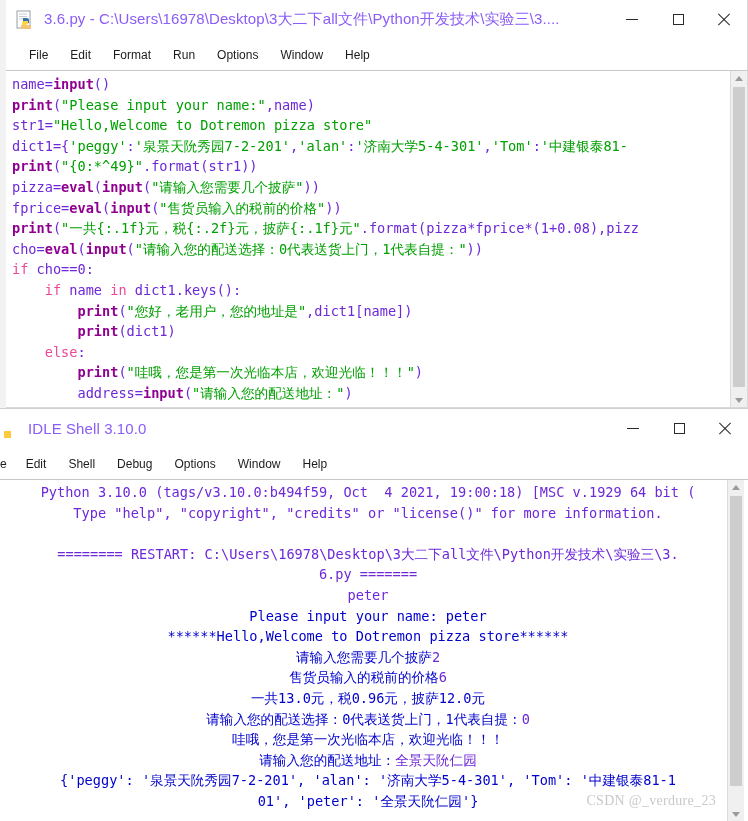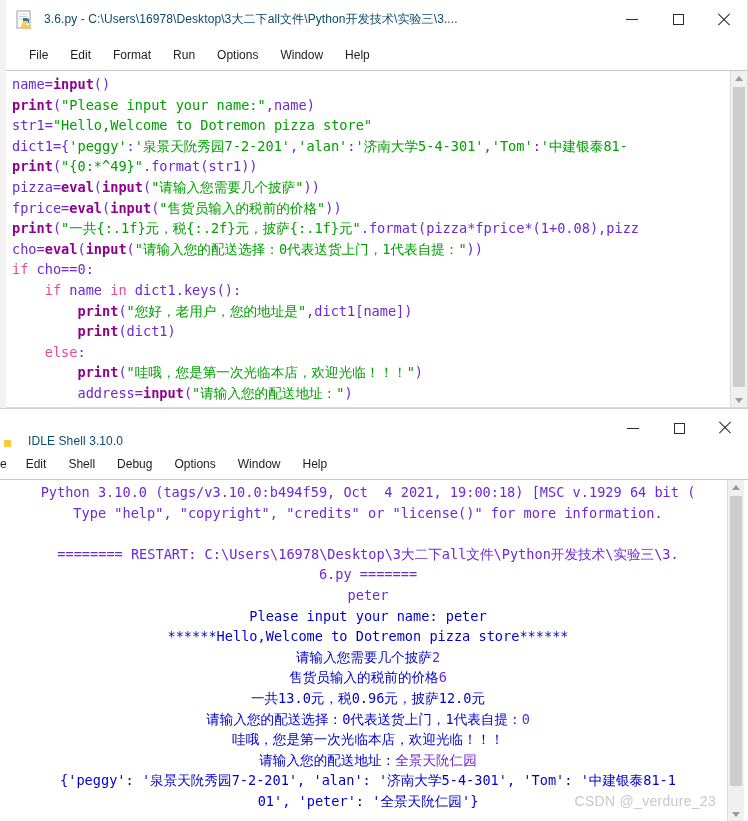--- a/index.html
+++ b/index.html
@@ -13,21 +13,21 @@
 
   .titlebar{
     height:40px;display:flex;align-items:center;
     background:#ffffff;border-bottom:1px solid #ffffff;
     box-sizing:border-box;padding-left:10px;
   }
   .title-icon{
     width:20px;height:20px;flex:0 0 20px;position:relative;margin-right:8px;
   }
   .title-text{
-    font-size:12px;color:#0c4a6e;white-space:nowrap;overflow:hidden;
+    font-size:15px;color:#8b5cf6;white-space:nowrap;overflow:hidden;
     flex:1 1 auto;letter-spacing:.1px;
   }
   .winbtns{display:flex;align-items:center;height:40px;}
   .winbtn{
     width:46px;height:40px;display:flex;align-items:center;justify-content:center;
     color:#222;font-size:15px;line-height:1;
   }
   .winbtn.min{font-size:14px;}
   .winbtn .glyph-min{display:block;width:12px;height:1px;background:#2a2a2a;}
   .winbtn .glyph-max{display:block;width:11px;height:11px;border:1px solid #2a2a2a;box-sizing:border-box;}
@@ -76,21 +76,21 @@
     position:absolute;left:0;right:0;height:14px;
     display:flex;align-items:center;justify-content:center;
   }
   .vscroll .arrow.up{top:0;}
   .vscroll .arrow.down{bottom:0;}
   .tri-up{width:0;height:0;border-left:4px solid transparent;border-right:4px solid transparent;border-bottom:5px solid #9a9a9a;}
   .tri-dn{width:0;height:0;border-left:4px solid transparent;border-right:4px solid transparent;border-top:5px solid #9a9a9a;}
 
   .watermark{
     position:absolute;right:32px;bottom:12px;color:#c9c9c9;font-size:14px;
-    font-family:Liberation Sans, sans-serif;letter-spacing:.3px;
+    font-family:Liberation Serif, serif;letter-spacing:.3px;
   }
 </style>
 </head>
 <body>
 
 <div style="position:absolute;left:0;top:0;width:12px;height:821px;background:#f2f2f2;"></div>
 
 <div class="win" style="left:6px;top:0;width:742px;height:408px;border:1px solid #d9d9d9;border-top:none;border-left:none;">
 
   <div class="titlebar">
@@ -157,21 +157,21 @@
       <span class="thumb" style="top:16px;height:300px;"></span>
       <span class="arrow down">
           <i class="tri-dn"></i>
         </span>
     </div>
   </div>
 </div>
 
 <div class="win" style="left:0;top:408px;width:748px;height:413px;border-top:1px solid #d0d0d0;">
 
-  <div class="titlebar" style="padding-left:4px;align-items:flex-end;">
+  <div class="titlebar" style="padding-left:4px;">
     <span class="title-icon" style="margin-right:4px;">
       <svg width="20" height="20" viewBox="0 0 20 20">
         <rect x="0" y="12" width="7" height="7" fill="#ffc93c"></rect>
       </svg>
     </span>
     <span class="title-text">IDLE Shell 3.10.0</span>
     <span class="winbtns">
       <span class="winbtn min">
           <i class="glyph-min"></i>
         </span>

